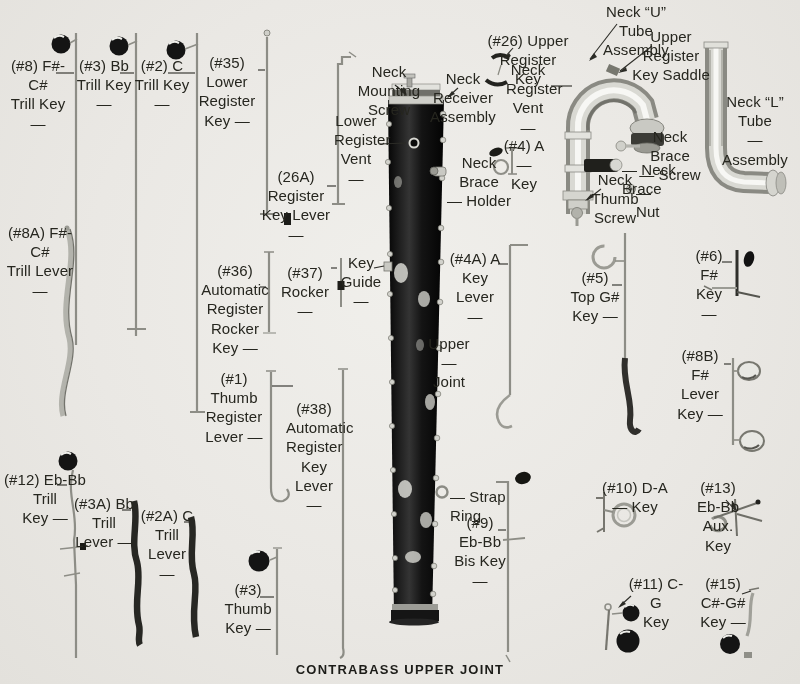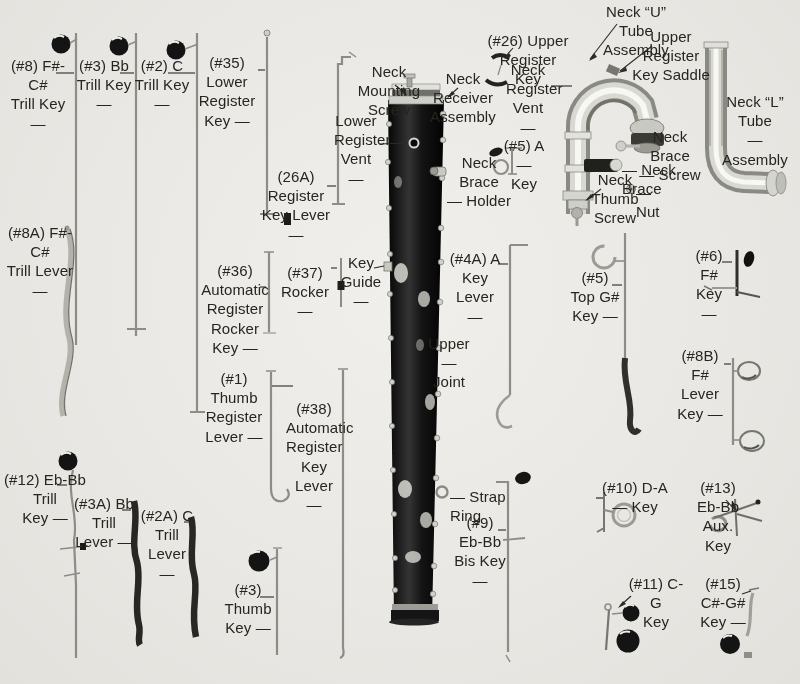--- a/index.html
+++ b/index.html
@@ -358,21 +358,21 @@
 Assembly</div>
 <div class="lbl" style="left:630px;top:27px;width:82px">Upper Register
 Key Saddle</div>
 <div class="lbl" style="left:718px;top:92px;width:74px">Neck “L” Tube
 — Assembly</div>
 <div class="lbl ra" style="left:334px;top:111px;width:44px">Lower
 Register
 Vent —</div>
 <div class="lbl" style="left:446px;top:153px;width:66px">Neck Brace
 — Holder</div>
-<div class="lbl" style="left:502px;top:136px;width:44px">(#5) A
+<div class="lbl" style="left:502px;top:136px;width:44px">(#4) A
 — Key</div>
 <div class="lbl" style="left:636px;top:127px;width:68px">Neck Brace
 — Screw</div>
 <div class="lbl la" style="left:622px;top:160px;width:76px">— Neck Brace</div>
 <div class="lbl" style="left:580px;top:170px;width:70px">Neck Thumb
 Screw</div>
 <div class="lbl la" style="left:636px;top:183px;width:40px">— Nut</div>
 <div class="lbl" style="left:2px;top:223px;width:76px">(#8A) F#-C#
 Trill Lever —</div>
 <div class="lbl" style="left:198px;top:261px;width:74px">(#36) Automatic
@@ -410,13 +410,14 @@
 — Key</div>
 <div class="lbl" style="left:688px;top:478px;width:60px">(#13) Eb-Bb
 Aux. Key</div>
 <div class="lbl" style="left:222px;top:580px;width:52px">(#3) Thumb
 Key —</div>
 <div class="lbl" style="left:626px;top:574px;width:60px">(#11) C-G
 Key</div>
 <div class="lbl" style="left:692px;top:574px;width:62px">(#15) C#-G#
 Key —</div>
 
+<div id="title">CONTRABASS UPPER JOINT</div>
 </div>
 
 </body></html>

